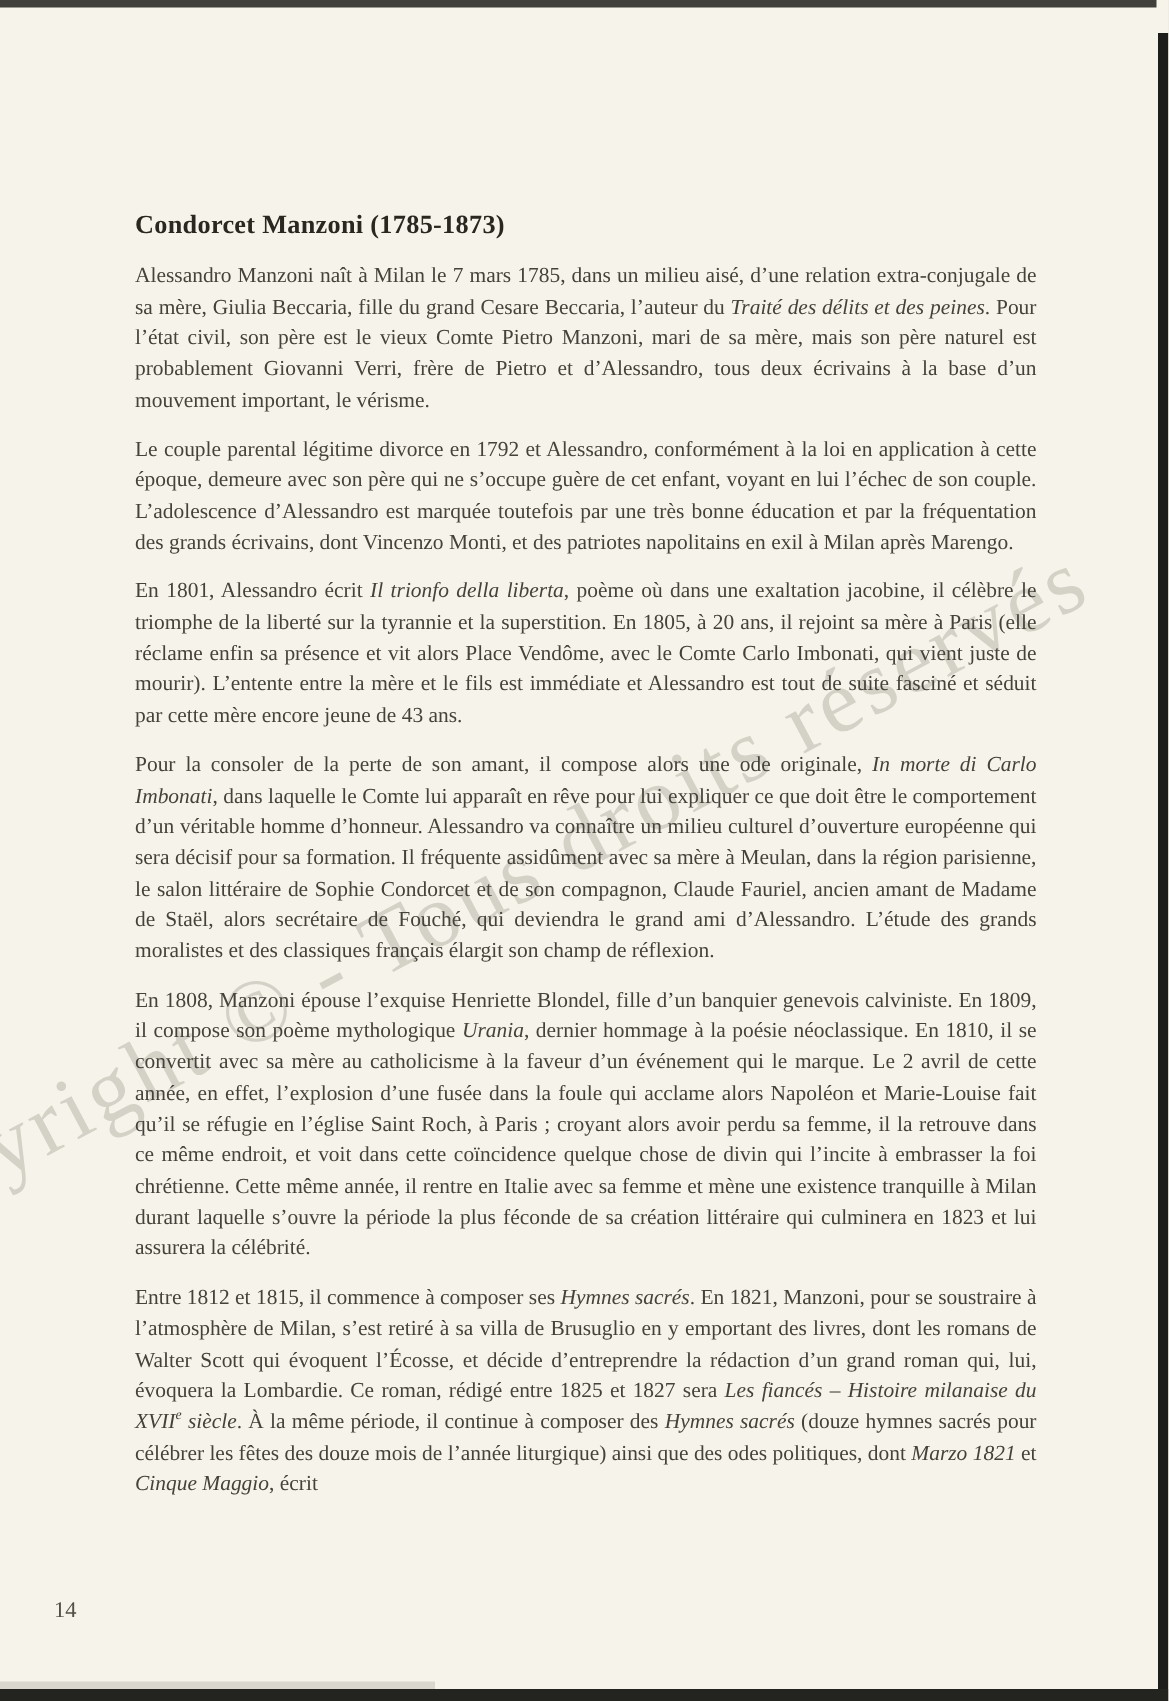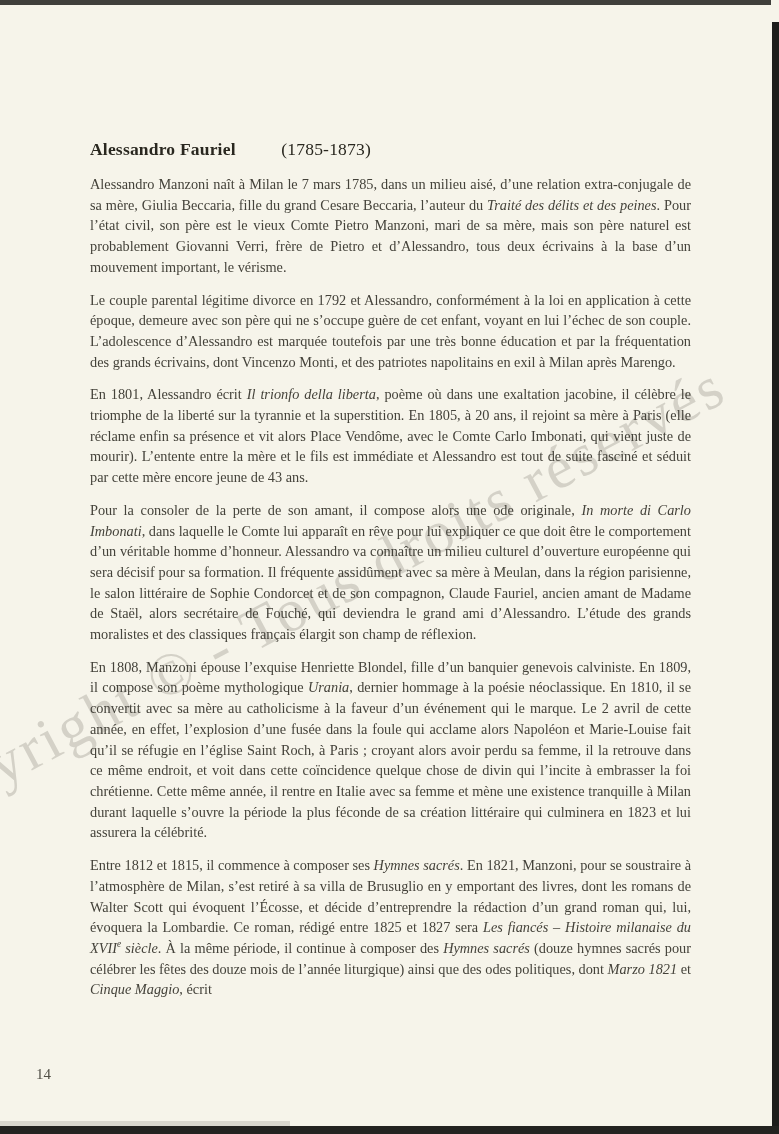--- a/index.html
+++ b/index.html
@@ -59,21 +59,21 @@
     z-index: 2;
   }
   .title {
     margin: 0 0 14px 0;
     font-size: 17.5px;
     font-weight: normal;
     color: #29271f;
     letter-spacing: 0.2px;
   }
   .title-name { font-weight: bold; }
-  .title-dates { font-weight: normal; margin-left: 41px; }
+  .title-dates { font-weight: bold; }
   .para {
     margin: 12px 0 12px 0;
     font-size: 14.3px;
     line-height: 20.7px;
     text-align: justify;
     color: #44423a;
   }
   .para i { font-style: italic; }
   .para sup { font-size: 0.65em; line-height: 0; }
   .page-number {
@@ -89,21 +89,21 @@
 
 <div class="page">
   <div class="edge-top"></div>
   <div class="edge-right"></div>
   <div class="edge-bottom-shadow"></div>
   <div class="edge-bottom"></div>
 
   <div class="watermark">Copyright © - Tous droits réservés</div>
 
   <div class="content">
-    <h1 class="title"><span class="title-name">Alessandro Fauriel</span><span class="title-dates"> (1785-1873)</span></h1>
+    <h1 class="title"><span class="title-name">Condorcet Manzoni</span><span class="title-dates"> (1785-1873)</span></h1>
     <div class="paragraphs">
         <p class="para"><span>Alessandro Manzoni naît à Milan le 7 mars 1785, dans un milieu aisé, d’une relation extra-conjugale de sa mère, Giulia Beccaria, fille du grand Cesare Beccaria, l’auteur du </span><i>Traité des délits et des peines</i><span>. Pour l’état civil, son père est le vieux Comte Pietro Manzoni, mari de sa mère, mais son père naturel est probablement Giovanni Verri, frère de Pietro et d’Alessandro, tous deux écrivains à la base d’un mouvement important, le vérisme.</span></p>
         <p class="para"><span>Le couple parental légitime divorce en 1792 et Alessandro, conformément à la loi en application à cette époque, demeure avec son père qui ne s’occupe guère de cet enfant, voyant en lui l’échec de son couple. L’adolescence d’Alessandro est marquée toutefois par une très bonne éducation et par la fréquentation des grands écrivains, dont Vincenzo Monti, et des patriotes napolitains en exil à Milan après Marengo.</span></p>
         <p class="para"><span>En 1801, Alessandro écrit </span><i>Il trionfo della liberta</i><span>, poème où dans une exaltation jacobine, il célèbre le triomphe de la liberté sur la tyrannie et la superstition. En 1805, à 20 ans, il rejoint sa mère à Paris (elle réclame enfin sa présence et vit alors Place Vendôme, avec le Comte Carlo Imbonati, qui vient juste de mourir). L’entente entre la mère et le fils est immédiate et Alessandro est tout de suite fasciné et séduit par cette mère encore jeune de 43 ans.</span></p>
         <p class="para"><span>Pour la consoler de la perte de son amant, il compose alors une ode originale, </span><i>In morte di Carlo Imbonati</i><span>, dans laquelle le Comte lui apparaît en rêve pour lui expliquer ce que doit être le comportement d’un véritable homme d’honneur. Alessandro va connaître un milieu culturel d’ouverture européenne qui sera décisif pour sa formation. Il fréquente assidûment avec sa mère à Meulan, dans la région parisienne, le salon littéraire de Sophie Condorcet et de son compagnon, Claude Fauriel, ancien amant de Madame de Staël, alors secrétaire de Fouché, qui deviendra le grand ami d’Alessandro. L’étude des grands moralistes et des classiques français élargit son champ de réflexion.</span></p>
         <p class="para"><span>En 1808, Manzoni épouse l’exquise Henriette Blondel, fille d’un banquier genevois calviniste. En 1809, il compose son poème mythologique </span><i>Urania</i><span>, dernier hommage à la poésie néoclassique. En 1810, il se convertit avec sa mère au catholicisme à la faveur d’un événement qui le marque. Le 2 avril de cette année, en effet, l’explosion d’une fusée dans la foule qui acclame alors Napoléon et Marie-Louise fait qu’il se réfugie en l’église Saint Roch, à Paris ; croyant alors avoir perdu sa femme, il la retrouve dans ce même endroit, et voit dans cette coïncidence quelque chose de divin qui l’incite à embrasser la foi chrétienne. Cette même année, il rentre en Italie avec sa femme et mène une existence tranquille à Milan durant laquelle s’ouvre la période la plus féconde de sa création littéraire qui culminera en 1823 et lui assurera la célébrité.</span></p>
         <p class="para"><span>Entre 1812 et 1815, il commence à composer ses </span><i>Hymnes sacrés</i><span>. En 1821, Manzoni, pour se soustraire à l’atmosphère de Milan, s’est retiré à sa villa de Brusuglio en y emportant des livres, dont les romans de Walter Scott qui évoquent l’Écosse, et décide d’entreprendre la rédaction d’un grand roman qui, lui, évoquera la Lombardie. Ce roman, rédigé entre 1825 et 1827 sera </span><i>Les fiancés – Histoire milanaise du XVII</i><i><sup>e</sup></i><i> siècle</i><span>. À la même période, il continue à composer des </span><i>Hymnes sacrés</i><span> (douze hymnes sacrés pour célébrer les fêtes des douze mois de l’année liturgique) ainsi que des odes politiques, dont </span><i>Marzo 1821</i><span> et </span><i>Cinque Maggio</i><span>, écrit</span></p>
       </div>
   </div>
 

